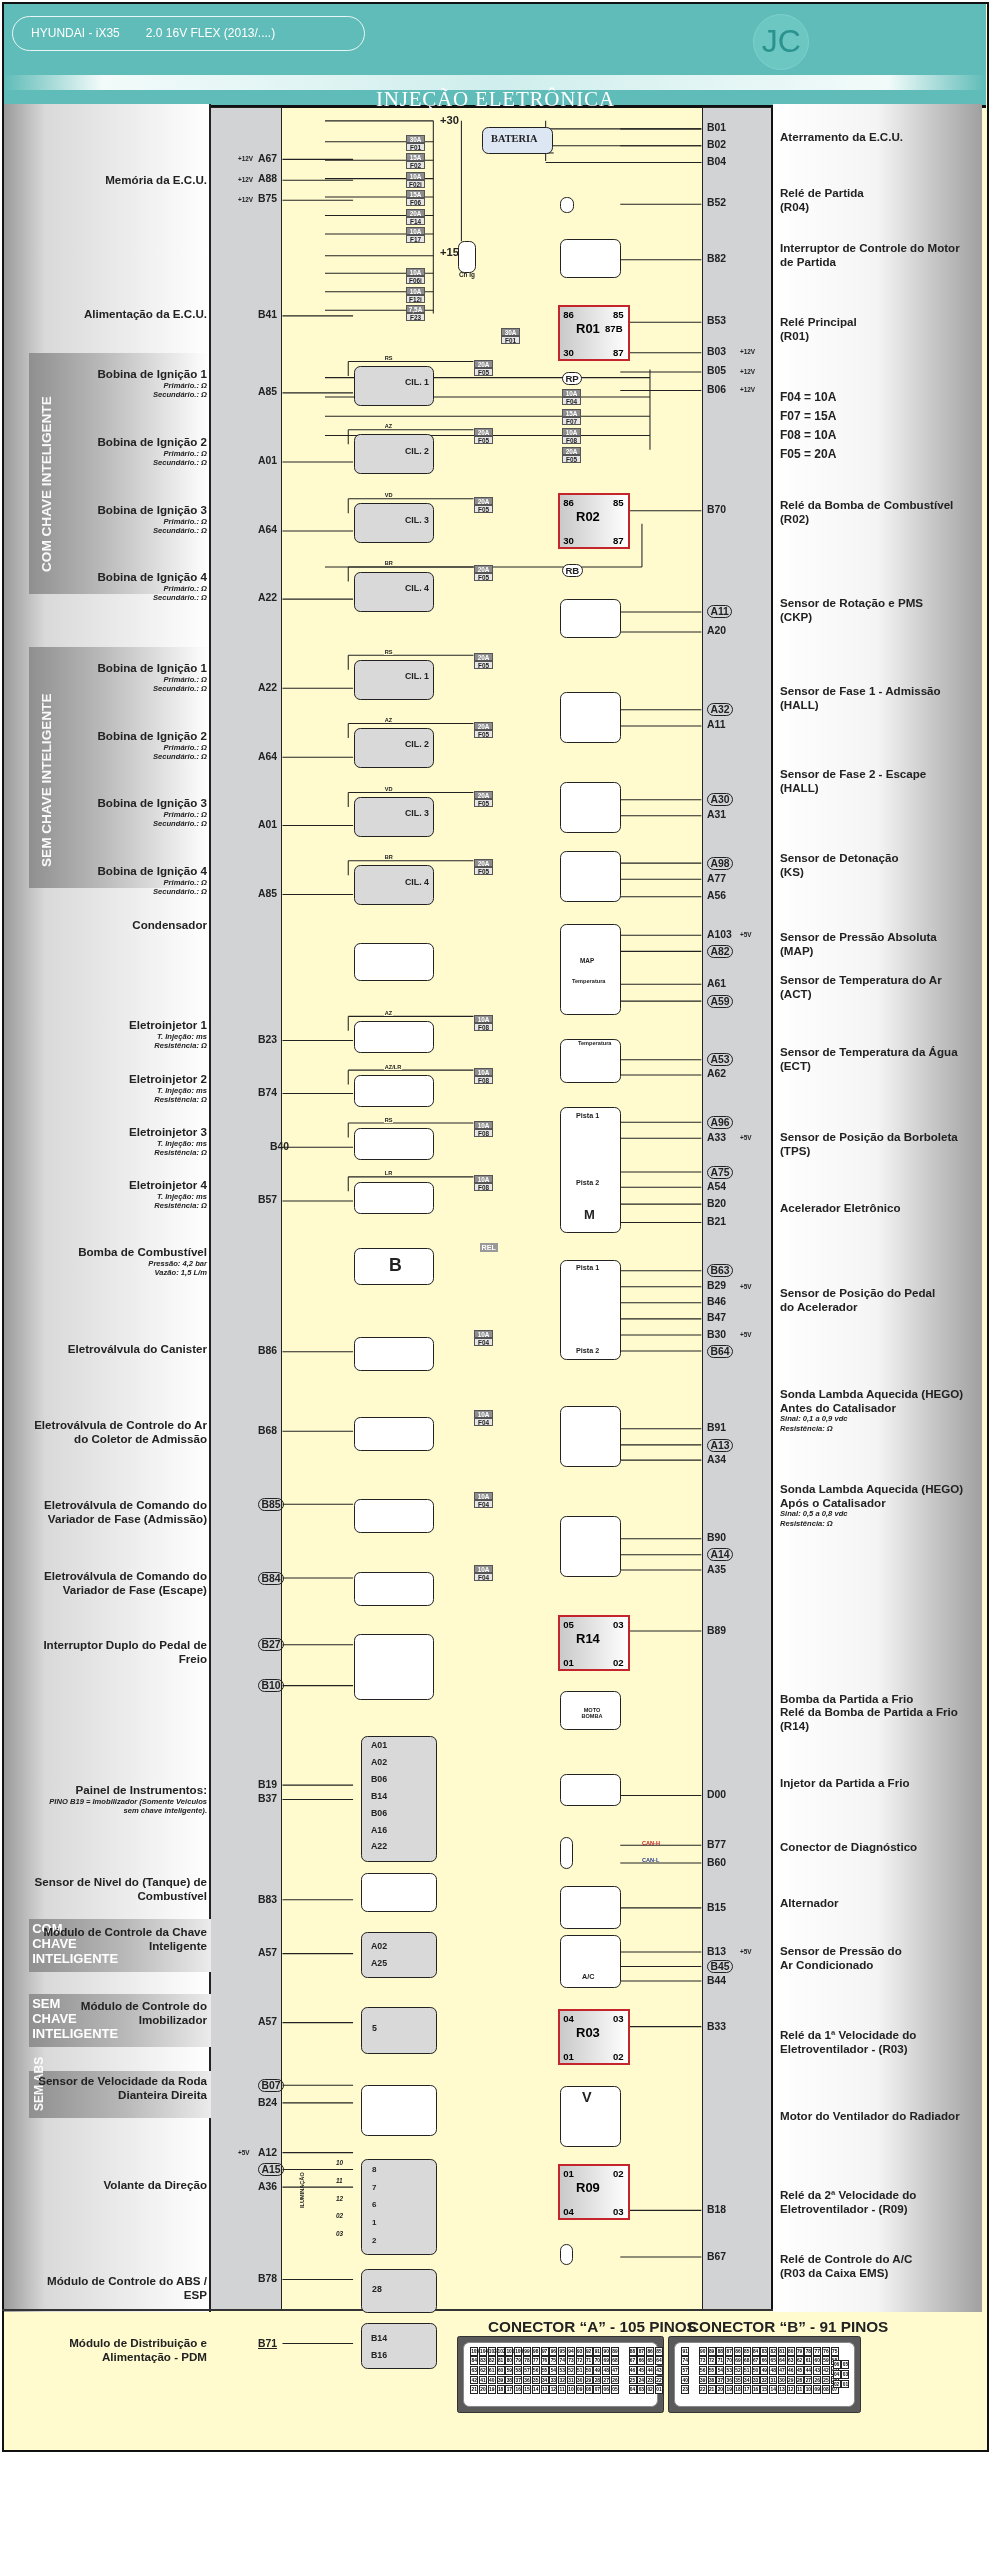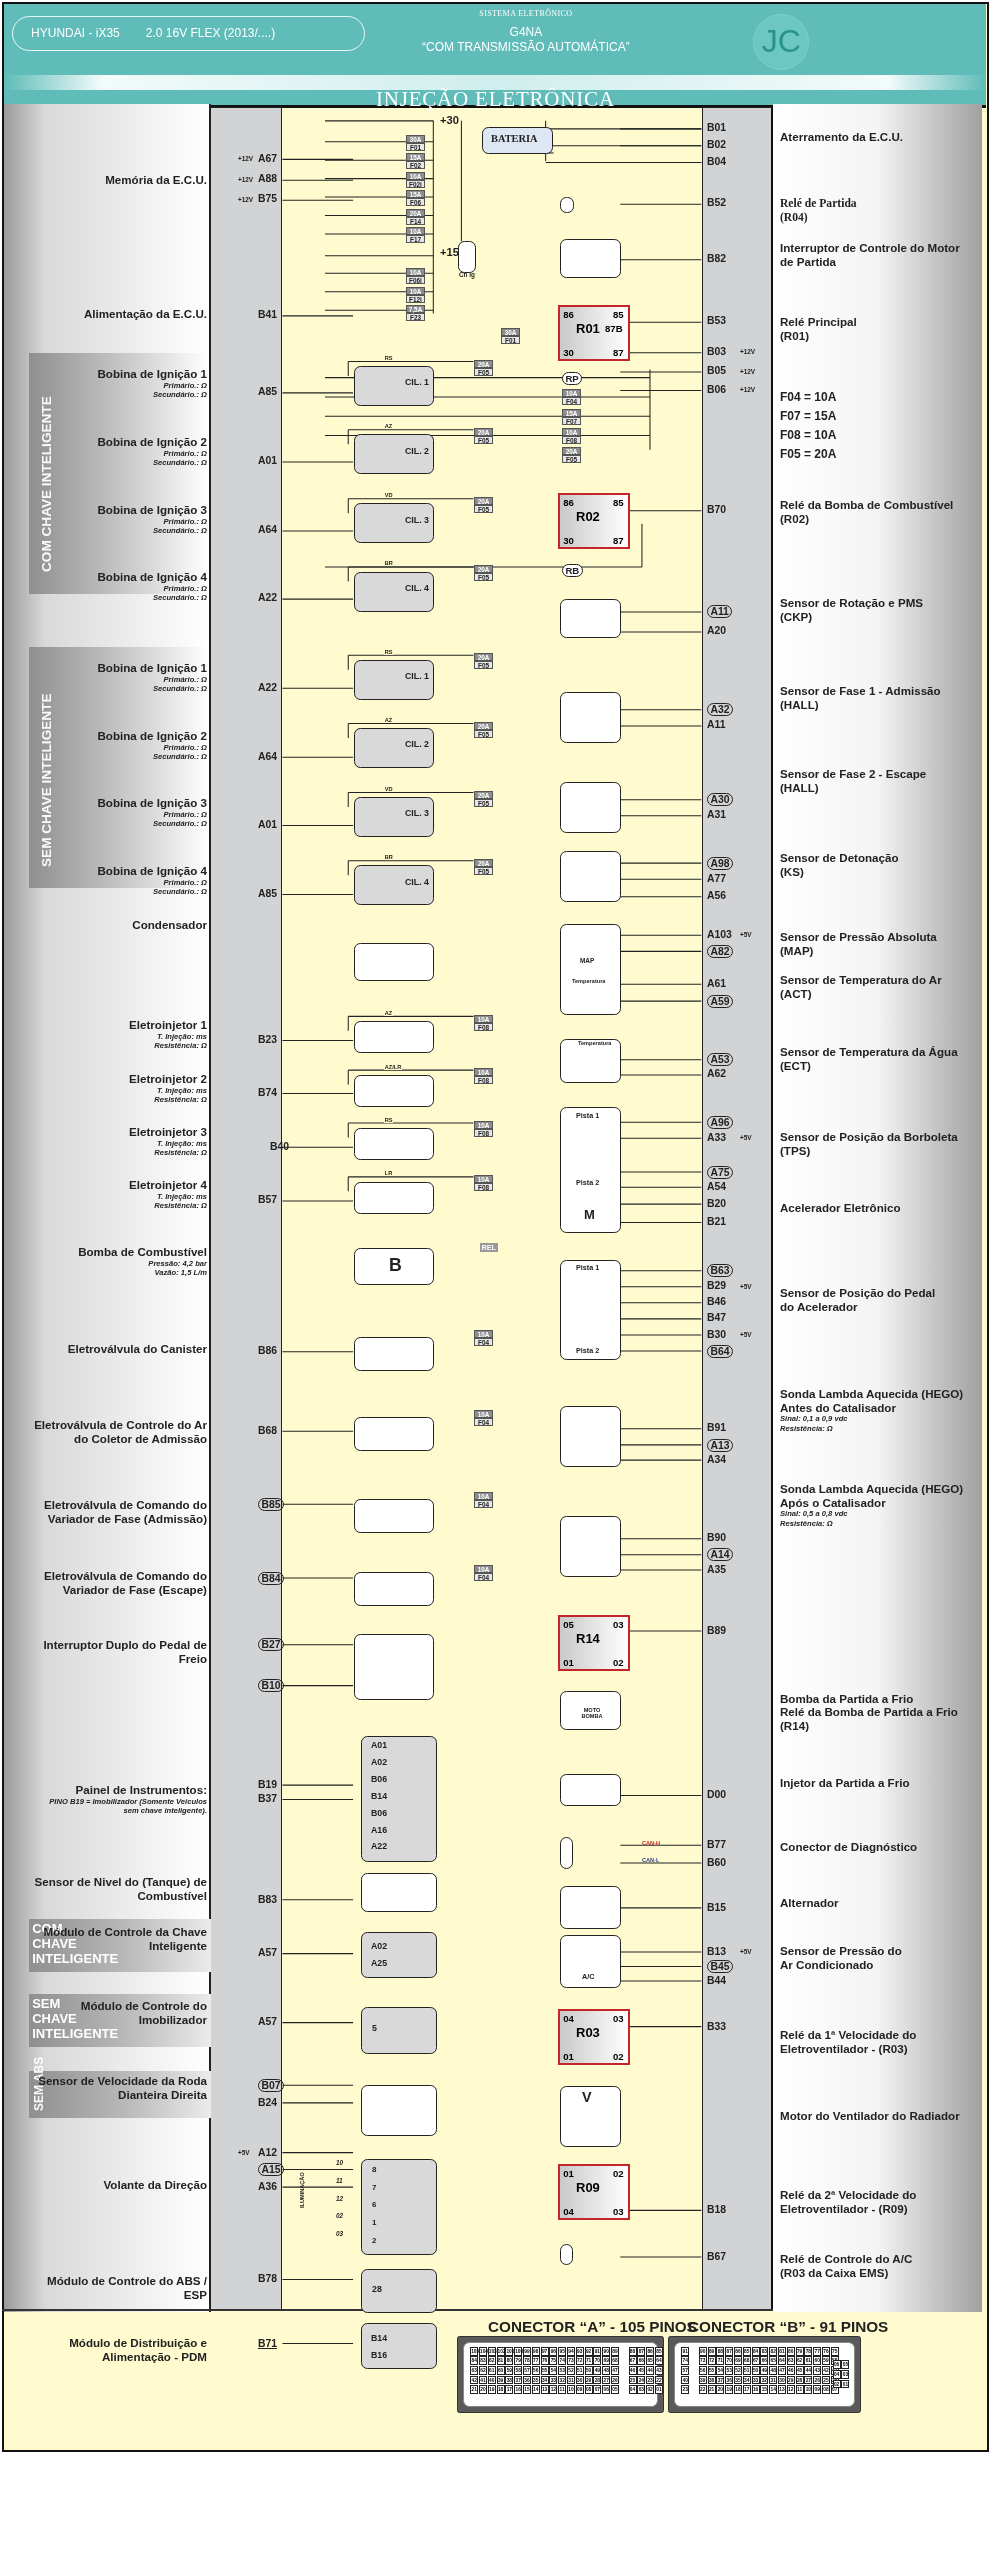--- a/index.html
+++ b/index.html
@@ -57,25 +57,20 @@
   .v12 { position:absolute; font-size: 6.4px; font-weight: bold; color:#222; }
 </style>
 </head>
 <body>
 
 <div class="frame">
   <div class="header">
     <div class="hdr-box">
       <span>HYUNDAI - iX35</span>
       <span>2.0 16V FLEX (2013/....)</span>
-    </div>
-    <div class="hdr-center">
-      <div class="sys">SISTEMA ELETRÔNICO</div>
-      <div class="eng">G4NA</div>
-      <div class="trans">“COM TRANSMISSÃO AUTOMÁTICA”</div>
     </div>
     <div class="jc">JC</div>
     <div class="hdr-bar"></div>
     <div class="hdr-title">INJEÇÃO ELETRÔNICA</div>
   </div>
 </div>
 
 <div class="left-panel" style="left:4px;"></div>
 <div class="band" style="top:353px;height:241px;"></div>
 <div class="band-vlabel" style="left:39px;top:572px;">COM CHAVE INTELIGENTE</div>
@@ -355,21 +350,21 @@
     </div>
     <div class="lbl-l" style="top: 2336px; right: 784px; max-width: 177px;">
       <div class="t">Módulo de Distribuição e Alimentação - PDM</div>
     </div>
   </div>
 
 <div id="right-labels">
     <div class="lbl-r" style="top: 130px;">
       <div class="t">Aterramento da E.C.U.</div>
     </div>
-    <div class="lbl-r" style="top: 197px; font-family: Liberation Serif, serif;">
+    <div class="lbl-r" style="top: 186px;">
       <div class="t">Relé de Partida</div>
       <div class="t">(R04)</div>
     </div>
     <div class="lbl-r" style="top: 241px;">
       <div class="t">Interruptor de Controle do Motor</div>
       <div class="t">de Partida</div>
     </div>
     <div class="lbl-r" style="top: 315px;">
       <div class="t">Relé Principal</div>
       <div class="t">(R01)</div>

